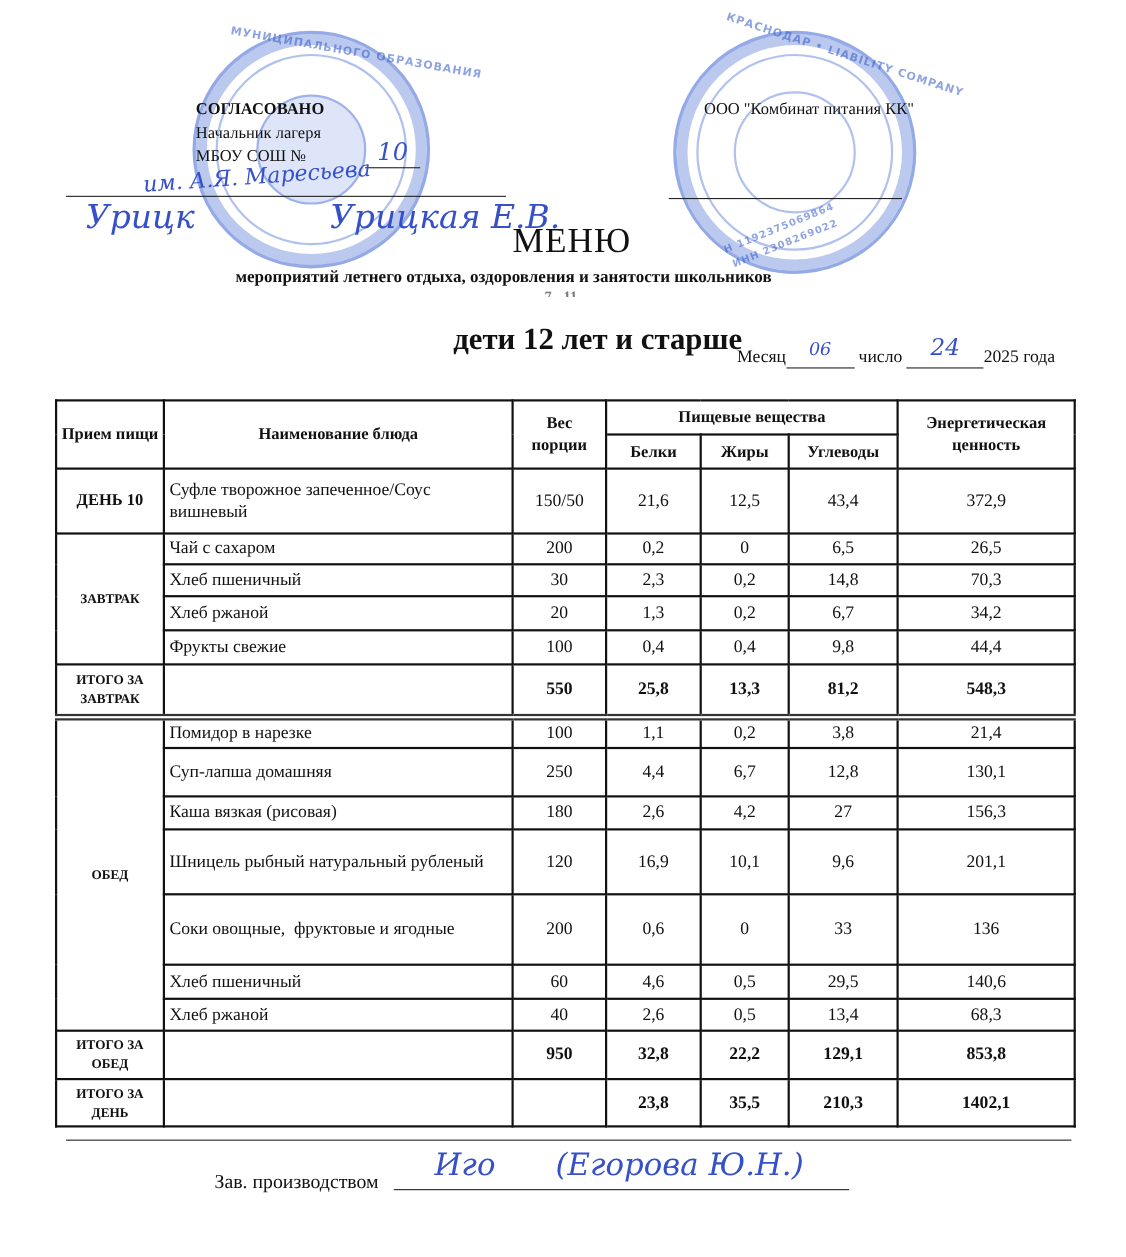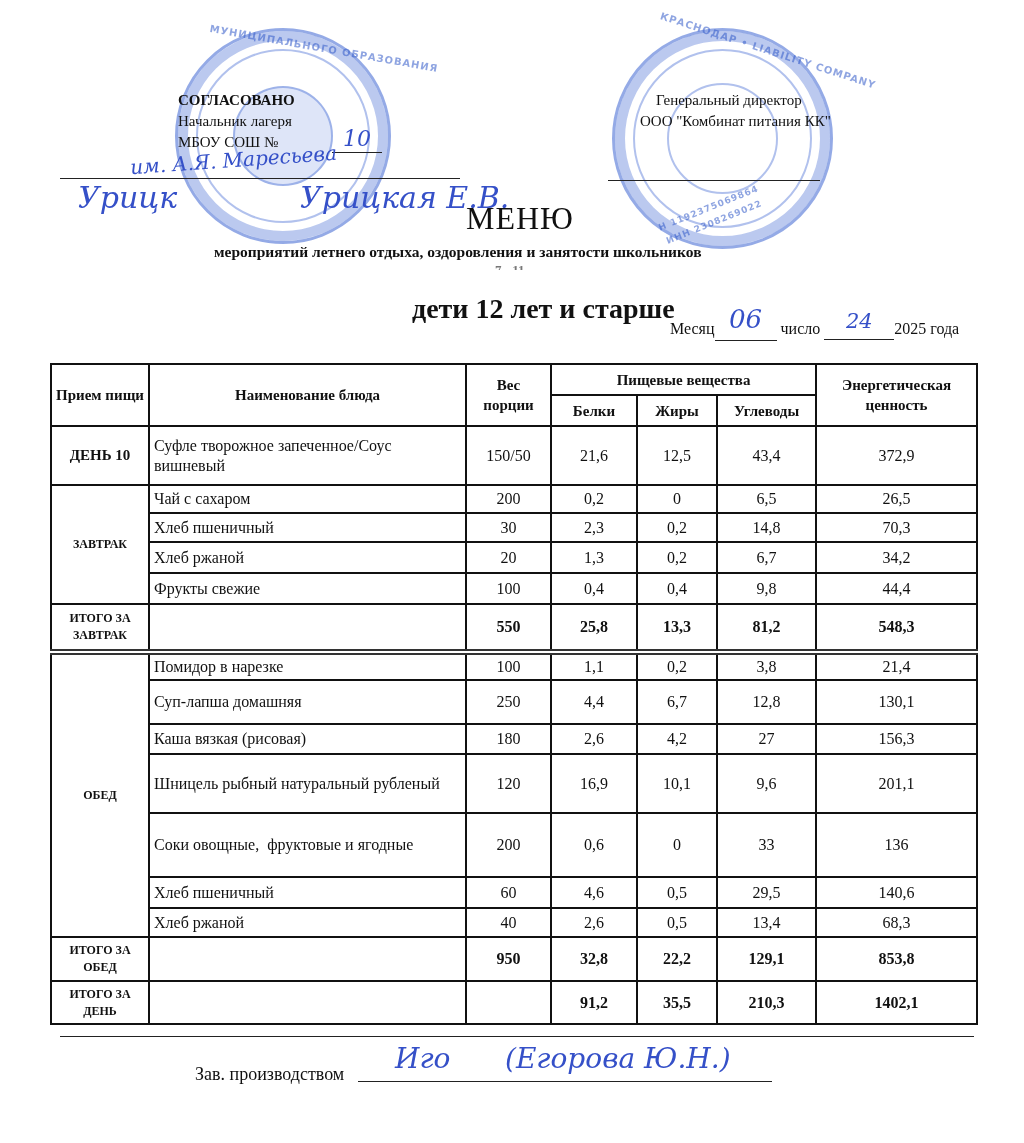--- a/index.html
+++ b/index.html
@@ -69,32 +69,31 @@
   </div>
 </div>
 <div class="hand" style="left:343px; top:126px; font-size:22px;">10</div>
 <div class="underline-line" style="left:332px; top:152px; width:50px;"></div>
 <div class="hand" style="left:130px; top:148px; font-size:20px; transform:rotate(-4deg);">им. А.Я. Маресьева</div>
 <div class="underline-line" style="left:60px; top:178px; width:400px;"></div>
 <div class="hand" style="left:78px; top:180px; font-size:30px;">Урицк</div>
 <div class="hand" style="left:300px; top:180px; font-size:30px;">Урицкая Е.В.</div>
 
 <div class="abs approve-block" style="left:640px; top:90px; width:280px;">
-  <div style="padding-left:16px;">Генеральный директор</div>
   <div>ООО "Комбинат питания КК"</div>
 </div>
 <div class="underline-line" style="left:608px; top:180px; width:212px;"></div>
 
 <div class="abs" style="left:466px; top:200px; font-size:32px; letter-spacing:1px;">МЕНЮ</div>
 <div class="abs bold" style="left:214px; top:243px; font-size:15.5px;">мероприятий летнего отдыха, оздоровления и занятости школьников</div>
 <div class="abs bold" style="left:495px; top:262px; font-size:13px; color:#777; height:8px; overflow:hidden;">7 - 11</div>
 <div class="abs bold" style="left:412px; top:293px; font-size:28px;">дети 12 лет и старше</div>
 
 <div class="abs" style="left:670px; top:310px; font-size:16px; white-space:nowrap;">
-  <span>Месяц</span><span style="display:inline-block; width:62px; border-bottom:1px solid #222; text-align:center; position:relative;"><span class="hand" style="position:relative; font-size:26px; top:-6px;">06</span></span>
+  <span>Месяц</span><span style="display:inline-block; width:62px; border-bottom:1px solid #222; text-align:center; position:relative;"><span class="hand" style="position:relative; font-size:16px; top:-6px;">06</span></span>
   <span>число</span>
   <span style="display:inline-block; width:70px; border-bottom:1px solid #222; text-align:center;"><span class="hand" style="position:relative; font-size:21px; top:-6px;">24</span></span><span>2025 года</span>
 </div>
 
 <table class="menu">
   <colgroup>
     <col style="width:98px">
       <col style="width:317px">
       <col style="width:85px">
     <col style="width:86px">
@@ -231,21 +230,21 @@
       <td class="num">950</td>
       <td class="num">32,8</td>
       <td class="num">22,2</td>
       <td class="num">129,1</td>
       <td class="num">853,8</td>
     </tr>
     <tr class="total" style="height:43px;">
       <td class="meal">ИТОГО ЗА ДЕНЬ</td>
       <td class="dish"></td>
       <td class="num"></td>
-      <td class="num">91,2</td>
+      <td class="num">23,8</td>
       <td class="num">35,5</td>
       <td class="num">210,3</td>
       <td class="num">1402,1</td>
     </tr>
   </tbody>
 </table>
 
 <div class="underline-line" style="left:60px; top:1036px; width:914px;"></div>
 <div class="abs" style="left:195px; top:1064px; font-size:18px;">Зав. производством</div>
 <div class="underline-line" style="left:358px; top:1081px; width:414px;"></div>

